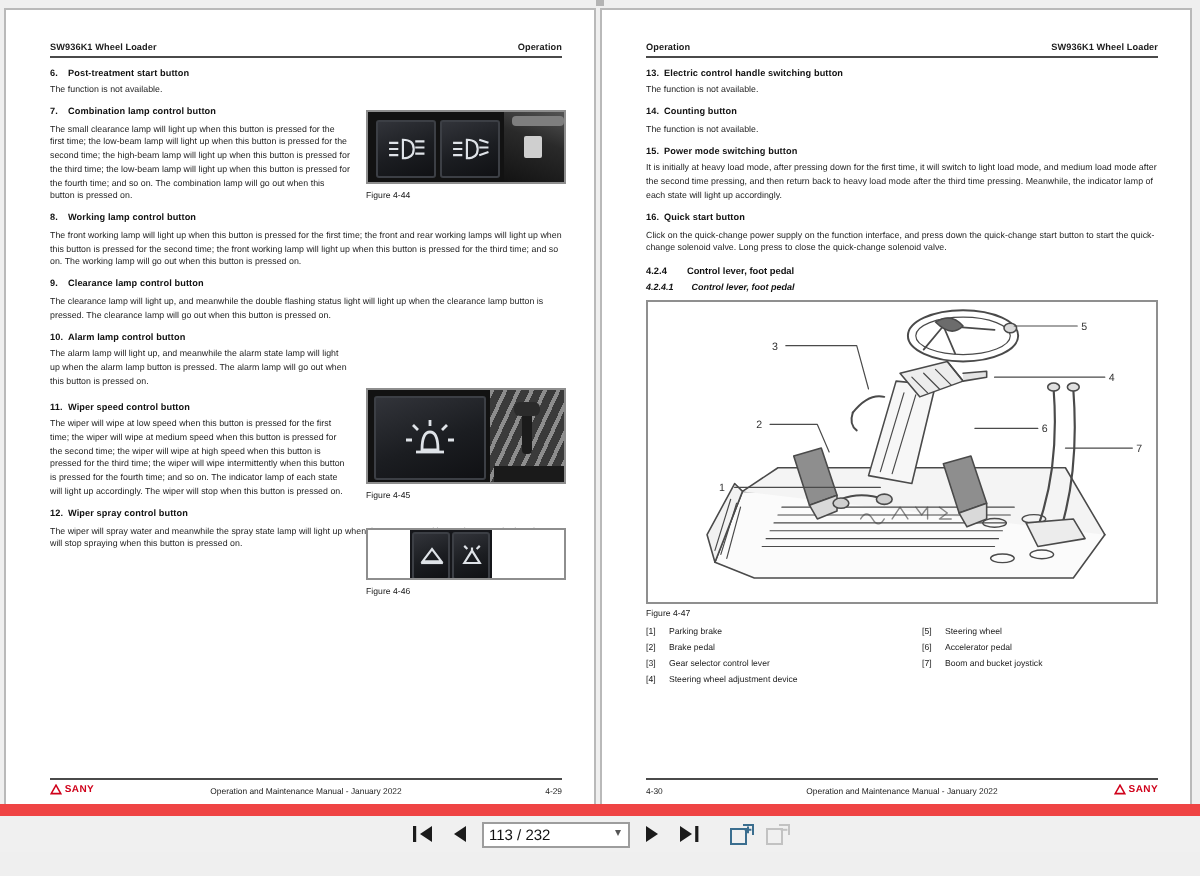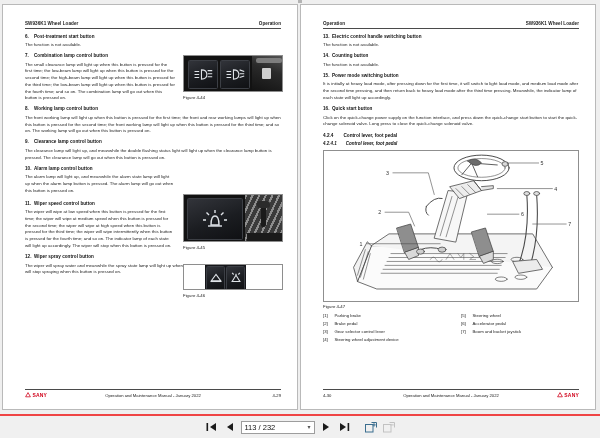--- a/index.html
+++ b/index.html
@@ -140,24 +140,24 @@
   .rfoot .side.right { text-align: right; }
   .sany {
     display: inline-flex; align-items: center; gap: 1.4px;
     color: #d0021b; font-weight: bold; font-size: 5px;
     letter-spacing: .2px;
   }
   .sany .tri { display:block; }
   
   .toolbar {
     position: absolute;
-    left: 0; bottom: 0;
+    left: 0; bottom: 12px;
     width: 600px; height: 24px;
     background: #f0f0f0;
-    border-top: 2px solid #ef4444;
+    border-top: 6px solid #ef4444;
     display: flex;
     align-items: center;
     justify-content: center;
     gap: 5px;
   }
   .tb-btn {
     width: 13px; height: 15px;
     display: flex; align-items: center; justify-content: center;
     background: transparent;
     border: none;

